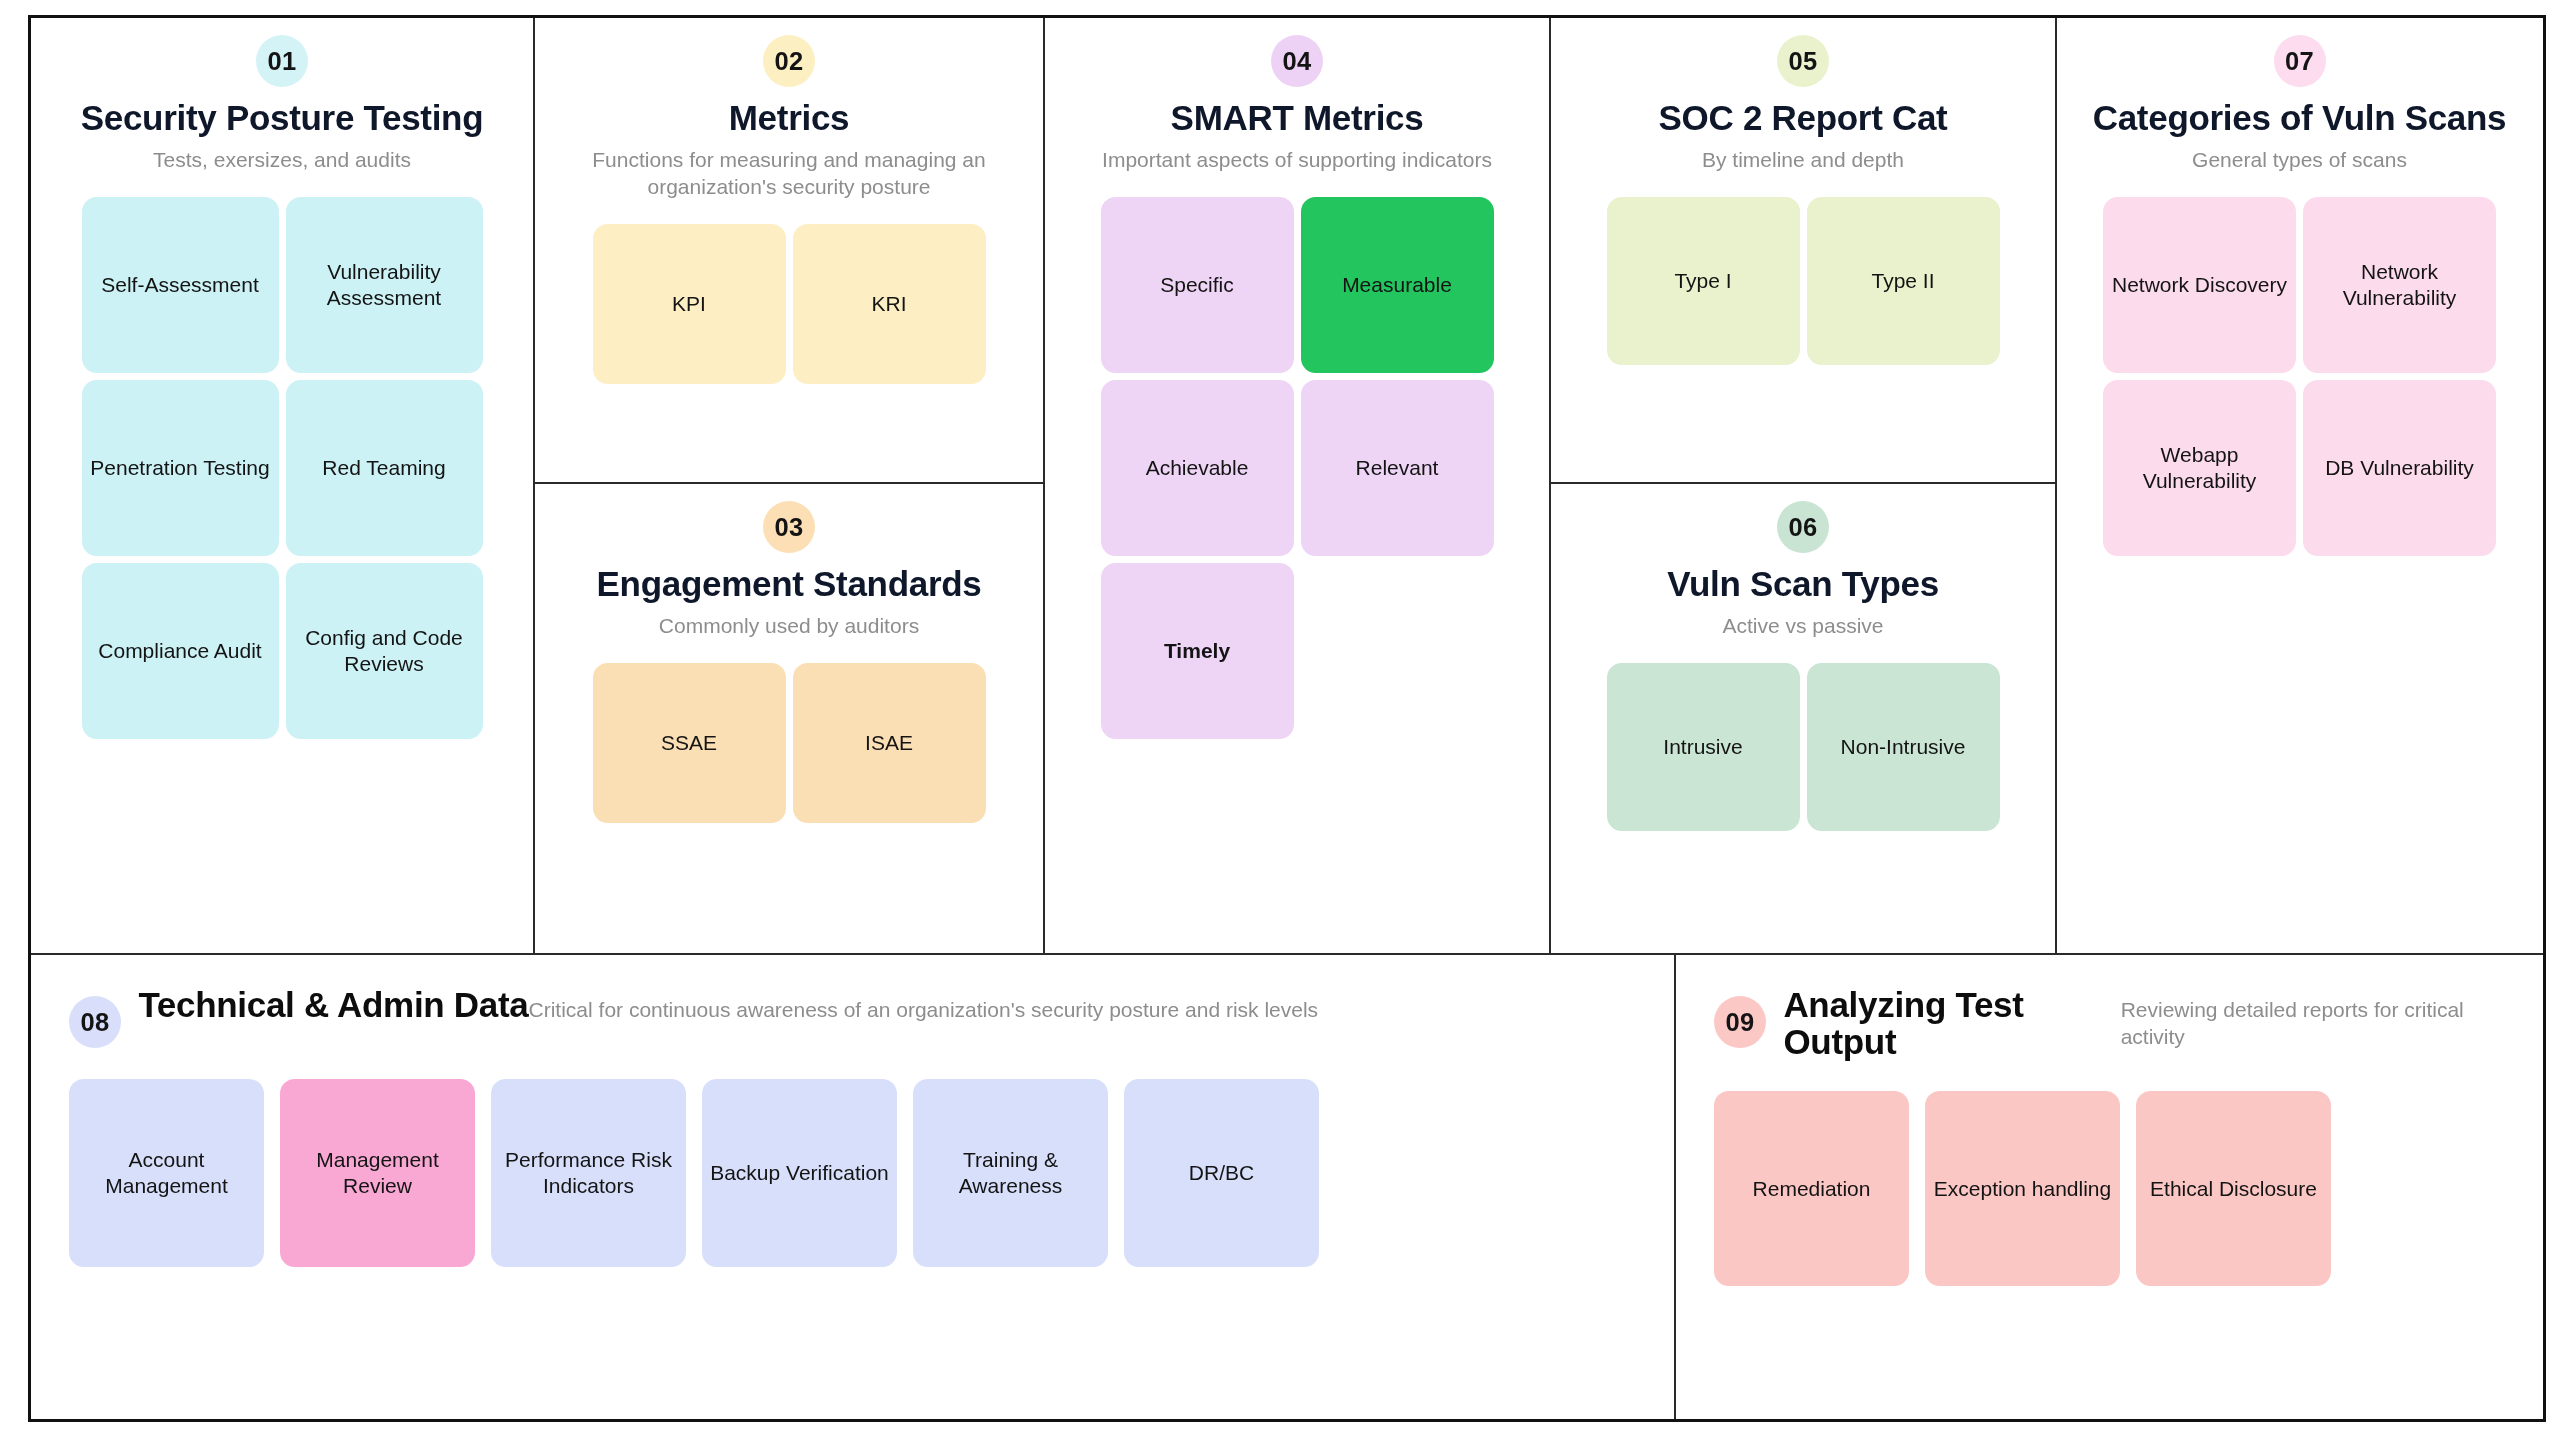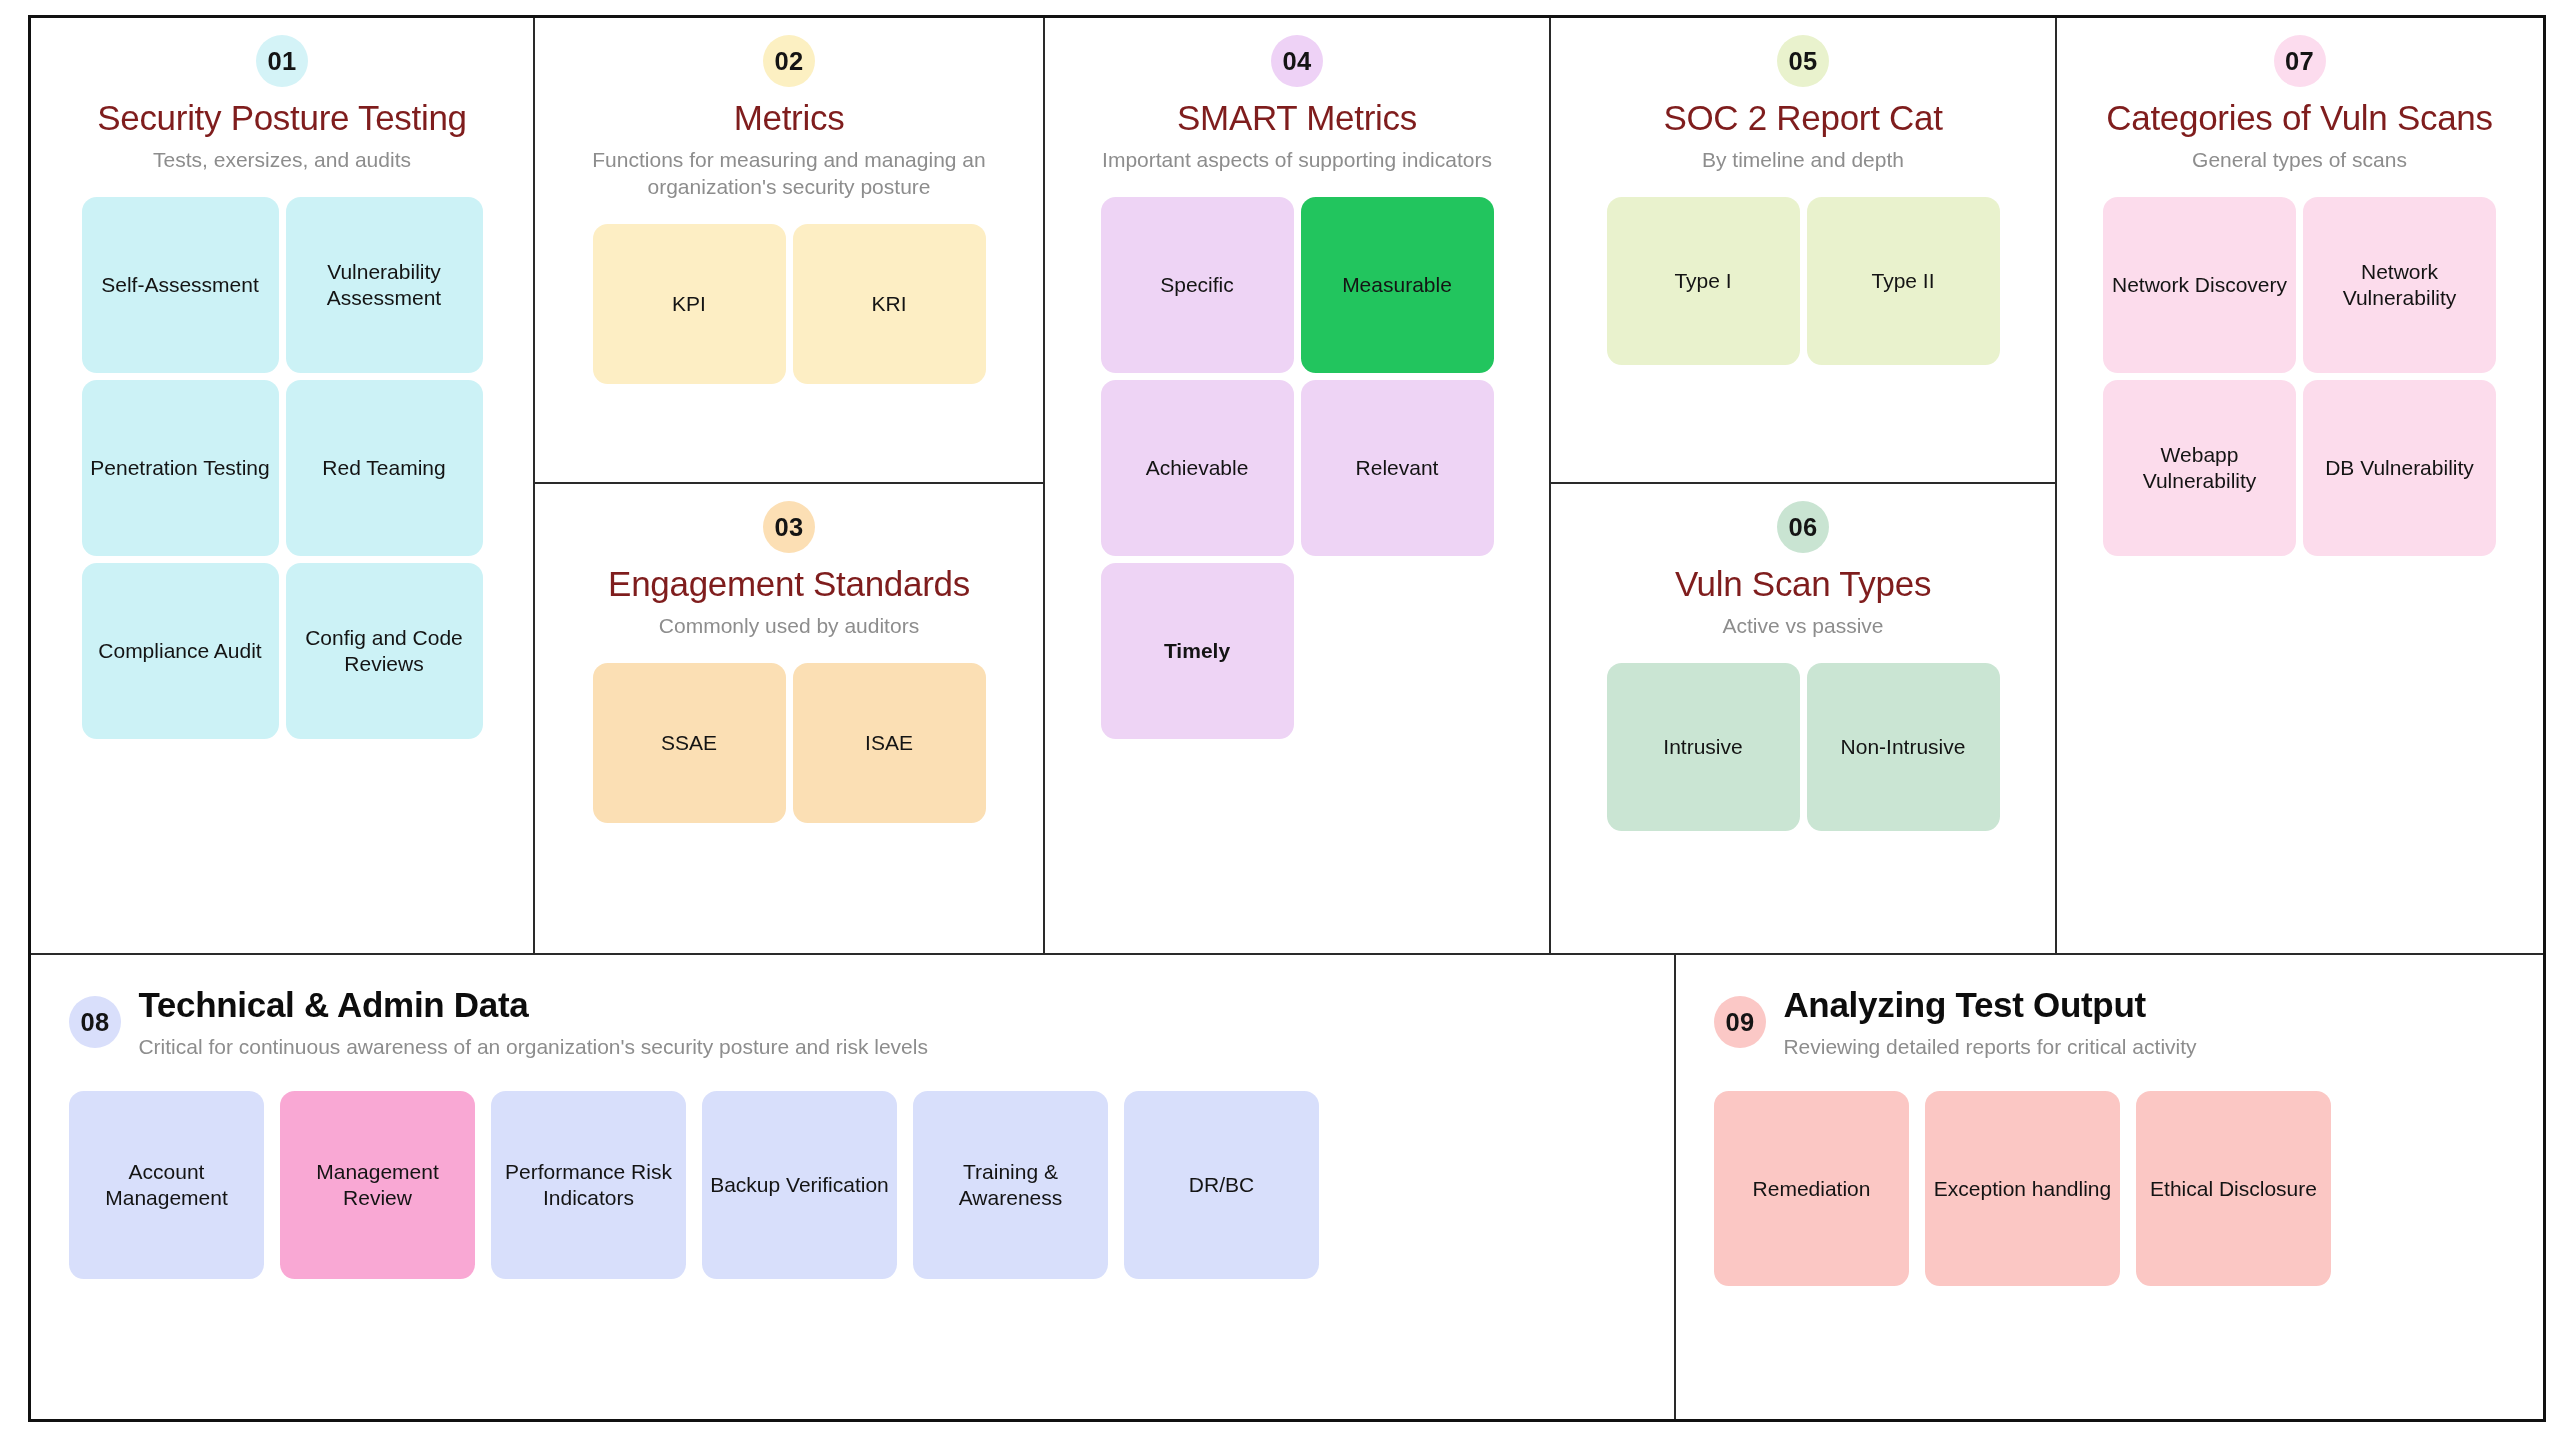--- a/index.html
+++ b/index.html
@@ -68,22 +68,22 @@
     font-size: 25.5px;
     font-weight: 700;
     color: #141414;
     letter-spacing: 0.3px;
     flex: none;
   }
 
   .sec-title {
     margin-top: 12px;
     font-size: 35px;
-    font-weight: 400;
-    color: #7f1d1d;
+    font-weight: 700;
+    color: #0f172a;
     text-align: left;
     line-height: 1.1;
     letter-spacing: -0.3px;
   }
   .sec-sub {
     margin-top: 9.4px;
     font-size: 21px;
     color: #8d8d8d;
     text-align: center;
     line-height: 1.28;
@@ -140,21 +140,21 @@
   .bpanel + .bpanel { border-left: 2px solid #2a2a2a; }
   .bp-8 { width: 1645px; }
   .bp-9 { width: 870px; }
 
   .bhead {
     display: flex;
     align-items: flex-start;
     gap: 17.4px;
   }
   .bhead .badge { margin-top: 9.4px; }
-  .bhead-text { display: flex; flex-direction: column; }
+  .bhead-text { display: flex; }
   .b-title {
     font-size: 35px;
     font-weight: 700;
     color: #0d0d0d;
     line-height: 1.05;
     letter-spacing: -0.3px;
   }
   .b-sub {
     margin-top: 10.7px;
     font-size: 21px;

